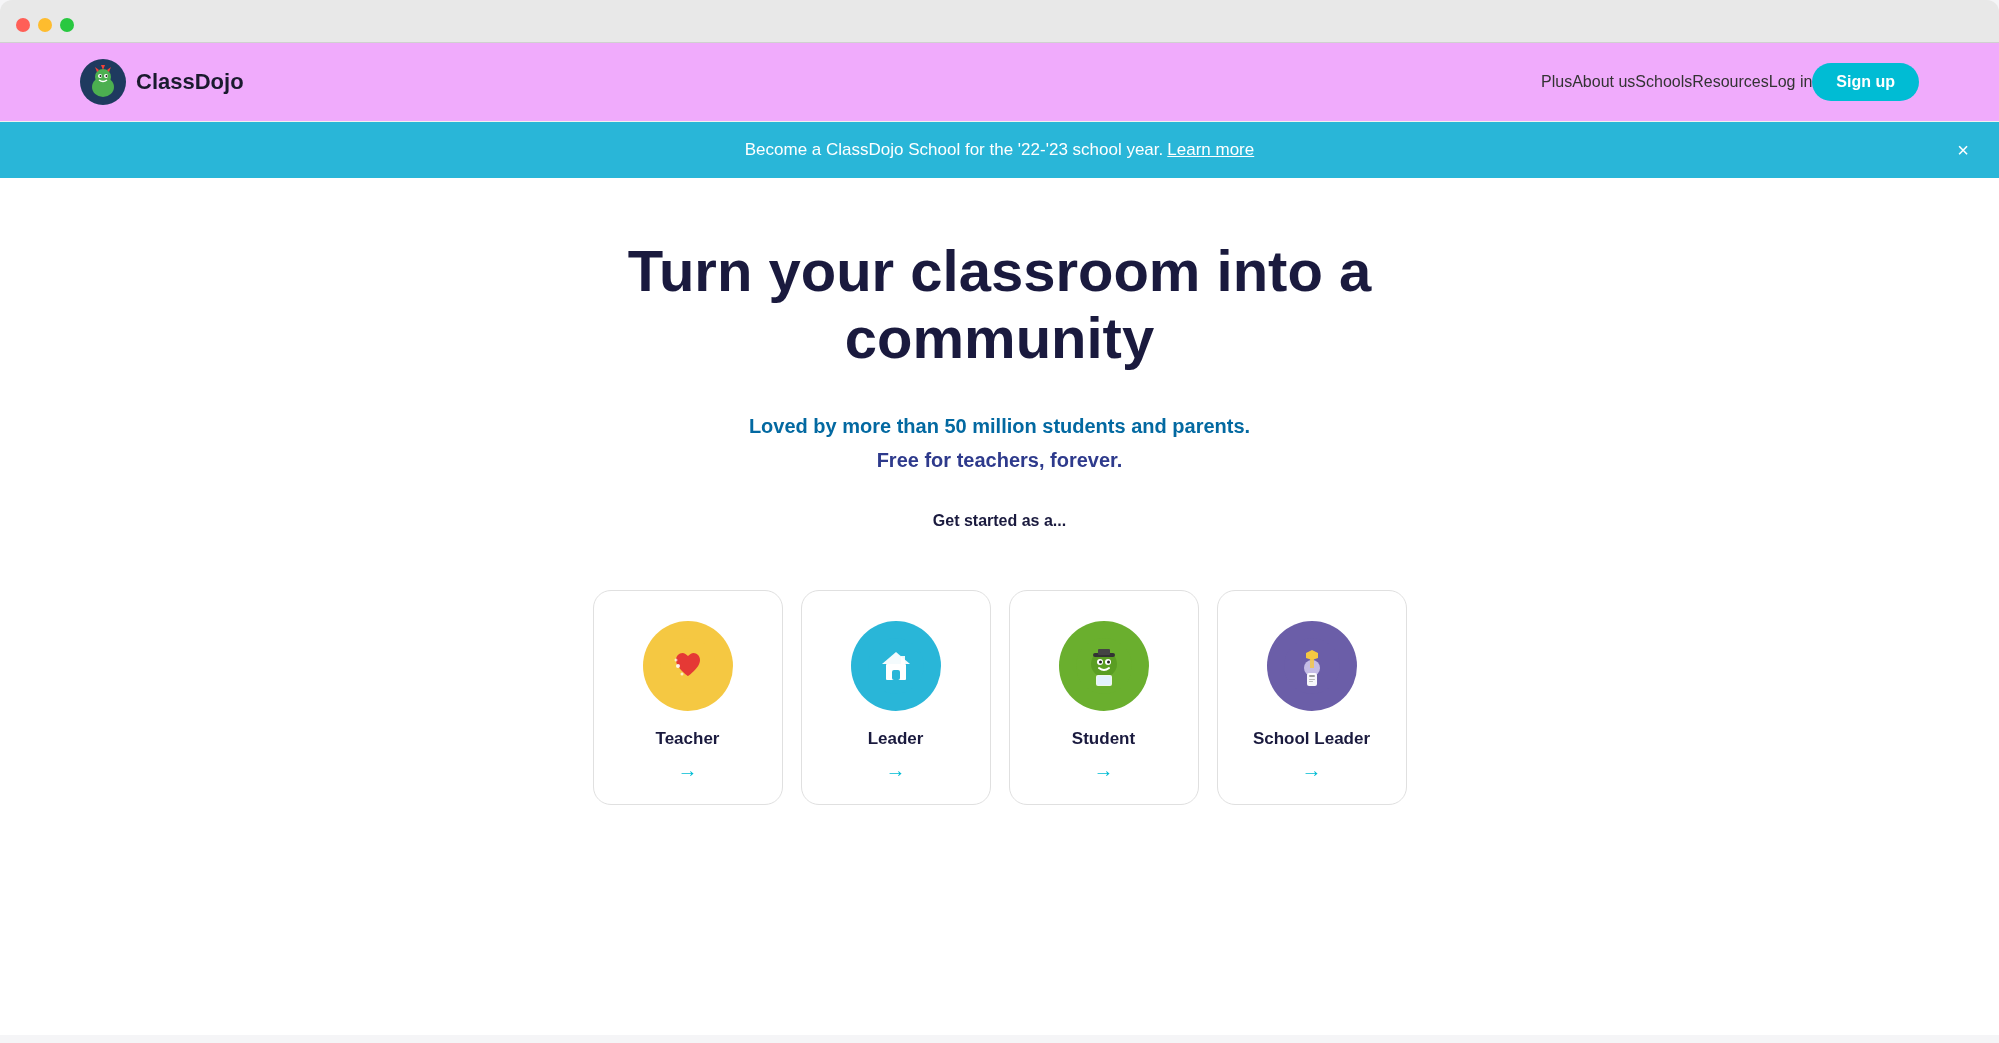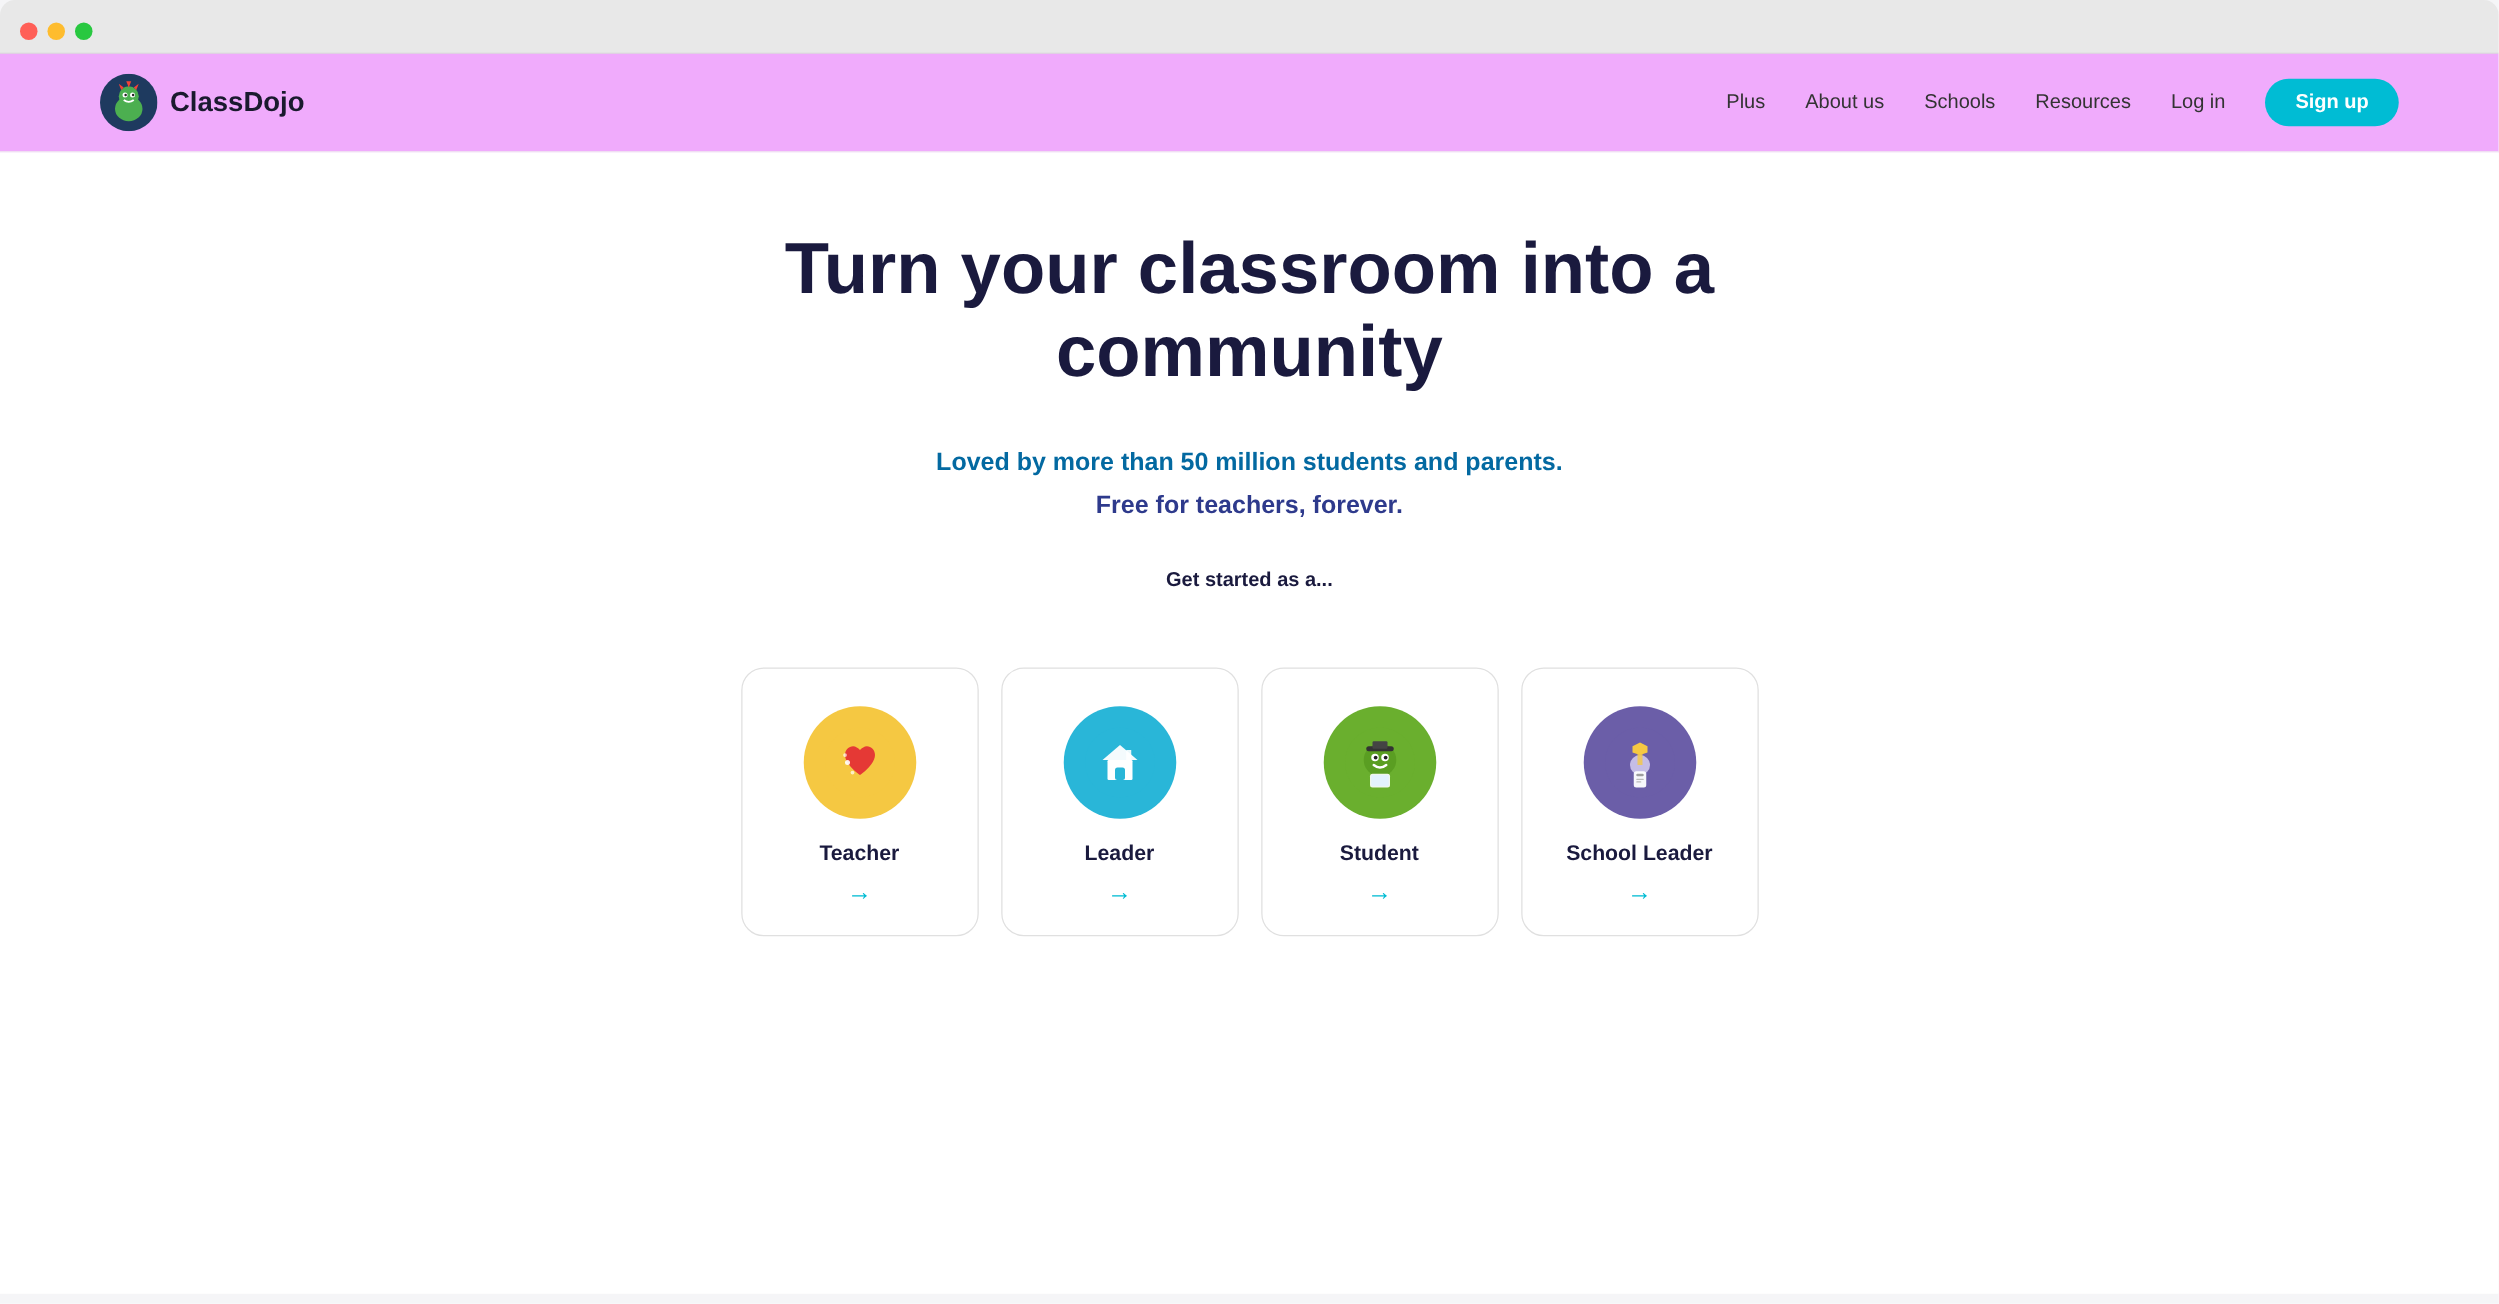--- a/index.html
+++ b/index.html
@@ -52,21 +52,20 @@
       height: 46px;
     }
     .logo-text {
       font-size: 22px;
       font-weight: 700;
       color: #1a1a2e;
     }
     .nav-links {
       display: flex;
       align-items: center;
-      gap: 32px;
       margin-left: 24px;
     }
     .nav-link {
       font-size: 16px;
       color: #333;
       text-decoration: none;
       font-weight: 500;
       cursor: pointer;
     }
     .nav-login {
@@ -239,20 +238,25 @@
     <div class="nav-links">
       <a class="nav-link">Plus</a>
       <a class="nav-link">About us</a>
       <a class="nav-link">Schools</a>
       <a class="nav-link">Resources</a>
       <a class="nav-login">Log in</a>
       <button class="btn-signup">Sign up</button>
     </div>
   </nav>
 
+  <div class="announcement-banner">
+    <span class="banner-text">Become a ClassDojo School for the '22-'23 school year.</span>
+    <a class="banner-link">Learn more</a>
+    <span class="banner-close">×</span>
+  </div>
 
   <section class="hero">
     <h1 class="hero-title">Turn your classroom into a community</h1>
     <p class="hero-subtitle">Loved by more than 50 million students and parents.</p>
     <p class="hero-subtitle2">Free for teachers, forever.</p>
     <p class="get-started-label">Get started as a...</p>
   </section>
 
   <div class="cards-row">
 

